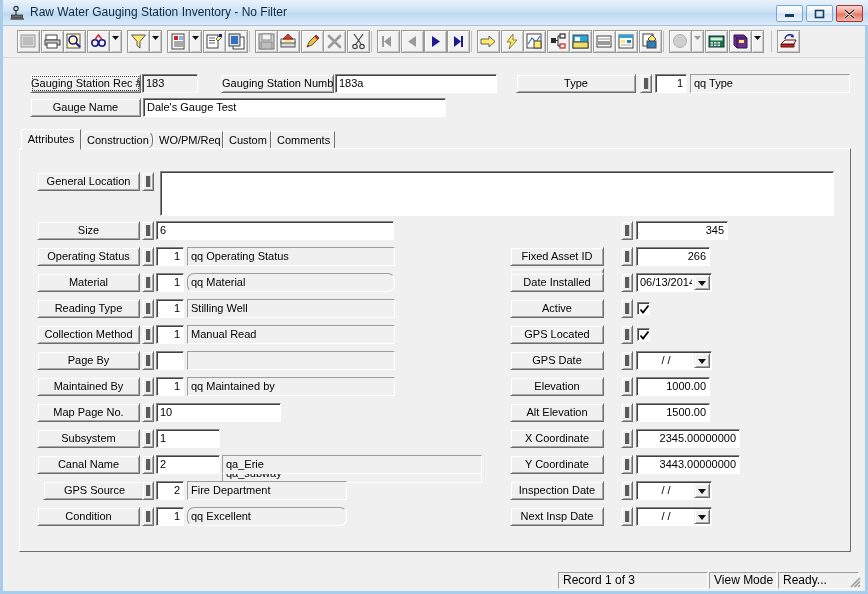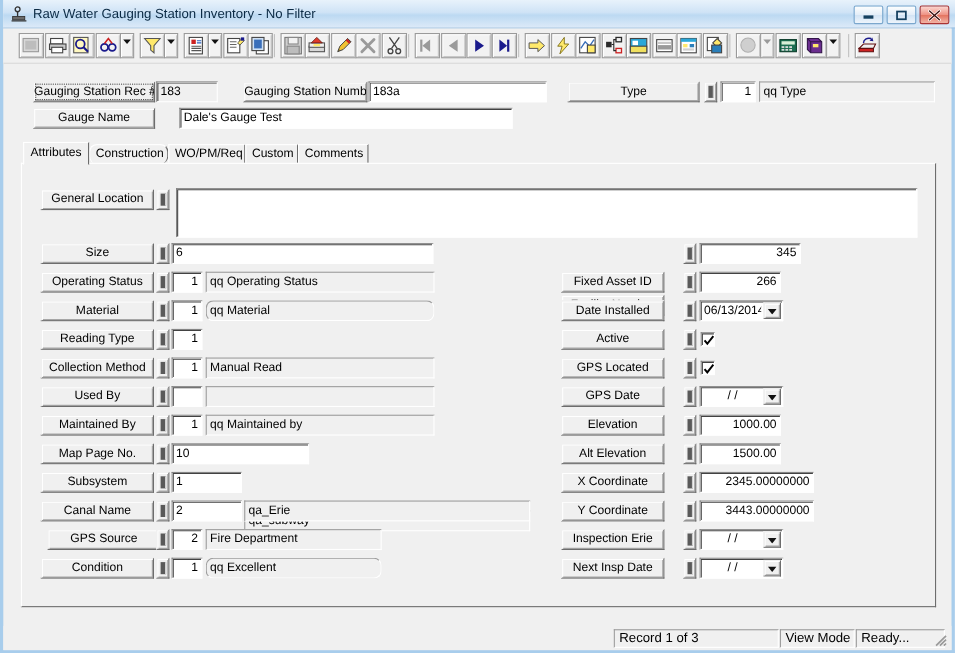--- a/index.html
+++ b/index.html
@@ -437,21 +437,21 @@
   <div class="txt" style="left:332px;top:74px;width:162px;">183a</div>
 
   <div class="lbl" style="left:513px;top:74px;width:120px;">Type</div>
   <div class="look" style="left:637px;top:74px;">
       <i></i>
     </div>
   <div class="txt num" style="left:652px;top:74px;width:32px;">1</div>
   <div class="disp" style="left:687px;top:74px;width:160px;">qq Type</div>
 
   <div class="lbl" style="left:27px;top:98px;width:111px;">Gauge Name</div>
-  <div class="txt" style="left:140px;top:98px;width:303px;margin-left:20px;">Dale's Gauge Test</div>
+  <div class="txt" style="left:140px;top:98px;width:303px;">Dale's Gauge Test</div>
 
   <div id="tabstrip">
     <div class="tab sel" style="left:0px;width:60px;">Attributes</div>
     <div class="tab" style="left:60px;width:72px;border-radius:7px;">Construction</div>
     <div class="tab" style="left:132px;width:70px;">WO/PM/Req</div>
     <div class="tab" style="left:202px;width:48px;">Custom</div>
     <div class="tab" style="left:250px;width:64px;">Comments</div>
   </div>
 
   <div id="tabpanel">
@@ -480,29 +480,30 @@
         <i></i>
       </div>
     <div class="txt num" style="left:136px;top:124px;width:28px;">1</div>
     <div class="disp" style="left:167px;top:124px;width:208px;border-radius:7px;">qq Material</div>
 
     <div class="lbl" style="left:17px;top:150px;width:103px;">Reading Type</div>
     <div class="look" style="left:122px;top:150px;">
         <i></i>
       </div>
     <div class="txt num" style="left:136px;top:150px;width:28px;">1</div>
+    <div class="disp" style="left:167px;top:150px;width:208px;">Stilling Well</div>
 
     <div class="lbl" style="left:17px;top:176px;width:103px;">Collection Method</div>
     <div class="look" style="left:122px;top:176px;">
         <i></i>
       </div>
     <div class="txt num" style="left:136px;top:176px;width:28px;">1</div>
     <div class="disp" style="left:167px;top:176px;width:208px;">Manual Read</div>
 
-    <div class="lbl" style="left:17px;top:202px;width:103px;">Used By</div>
+    <div class="lbl" style="left:17px;top:202px;width:103px;">Page By</div>
     <div class="look" style="left:122px;top:202px;">
         <i></i>
       </div>
     <div class="txt num" style="left:136px;top:202px;width:28px;"></div>
     <div class="disp" style="left:167px;top:202px;width:208px;"></div>
 
     <div class="lbl" style="left:17px;top:228px;width:103px;">Maintained By</div>
     <div class="look" style="left:122px;top:228px;">
         <i></i>
       </div>
@@ -618,21 +619,21 @@
         <i></i>
       </div>
     <div class="txt num" style="left:616px;top:280px;width:104px;">2345.00000000</div>
 
     <div class="lbl" style="left:490px;top:306px;width:94px;">Y Coordinate</div>
     <div class="look" style="left:601px;top:306px;">
         <i></i>
       </div>
     <div class="txt num" style="left:616px;top:306px;width:104px;">3443.00000000</div>
 
-    <div class="lbl" style="left:490px;top:332px;width:94px;">Inspection Erie</div>
+    <div class="lbl" style="left:490px;top:332px;width:94px;">Inspection Date</div>
     <div class="look" style="left:601px;top:332px;">
         <i></i>
       </div>
     <div class="combo" style="left:616px;top:332px;width:76px;">
       <span class="cval">/  /</span>
       <span class="carrow">
         <svg width="8" height="5" viewBox="0 0 8 5">
             <path d="M0 0 L8 0 L4 5 Z" fill="#111"></path>
           </svg>
       </span>

